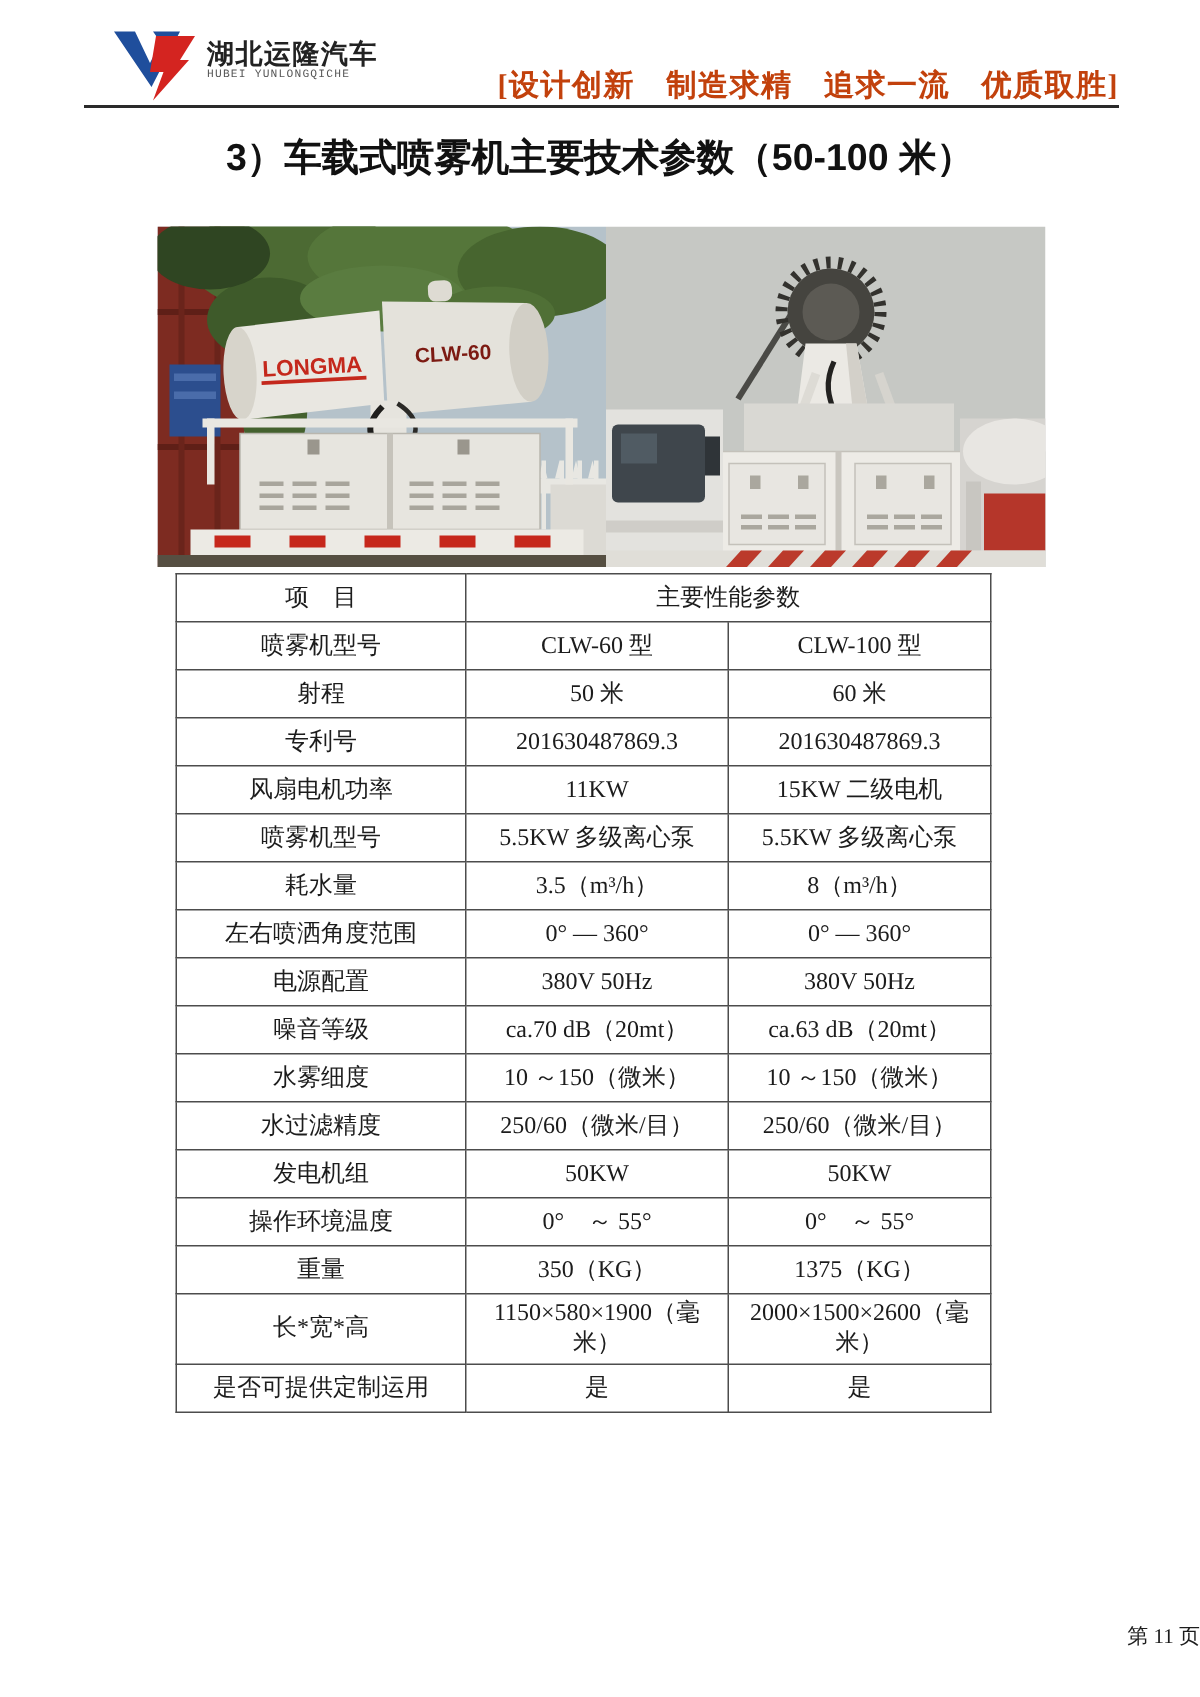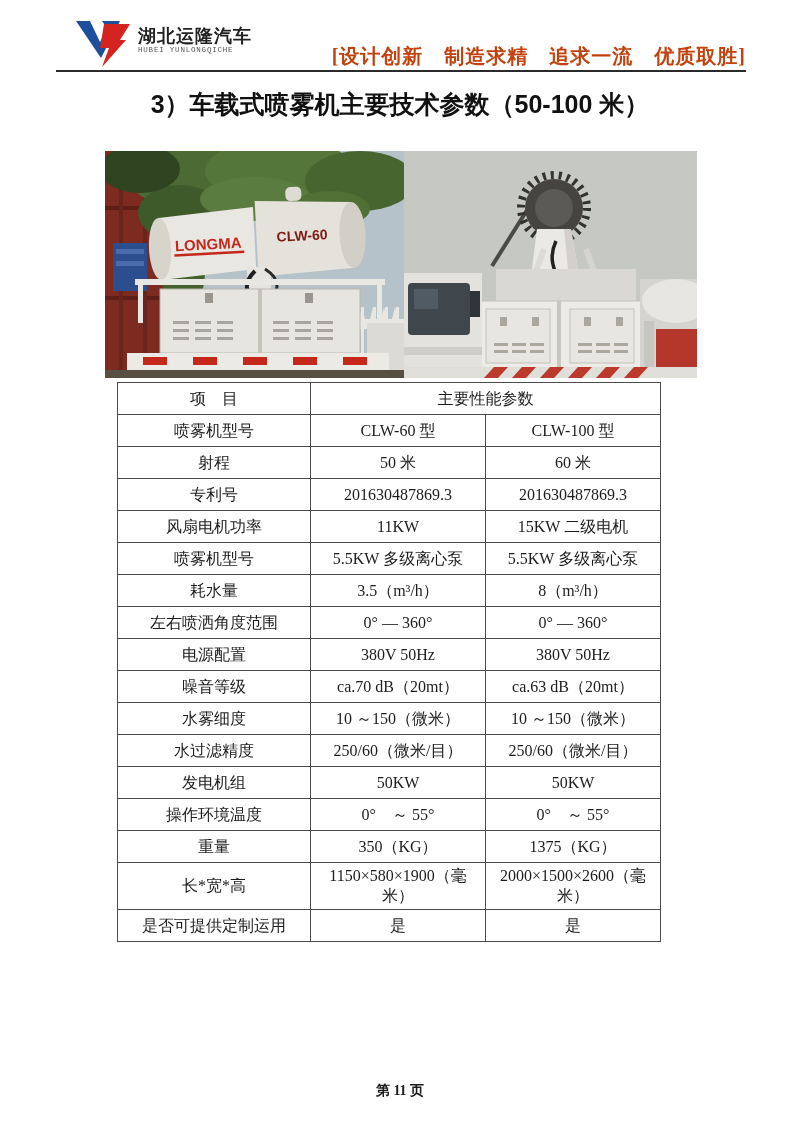--- a/index.html
+++ b/index.html
@@ -25,21 +25,21 @@
   .photo{display:block;}
 
   
   .spec-table{position:absolute;left:117px;top:382px;border-collapse:collapse;table-layout:fixed;}
   .spec-table td,.spec-table th{border:1px solid #4c4c4c;text-align:center;vertical-align:middle;
         font-size:16px;font-weight:normal;color:#1c1c1c;padding:3px 4px;height:25px;line-height:20px;}
   .col-label{width:193px;}
   .col-v{width:175px;}
 
   
-  .footer{position:absolute;left:0;top:1082px;width:800px;text-align:center;font-size:14px;color:#1c1c1c;font-weight:bold;}
+  .footer{position:absolute;left:0;top:1082px;width:800px;text-align:right;font-size:14px;color:#1c1c1c;}
 </style>
 </head>
 <body>
 
 <div class="page">
 
   <div class="hdr">
     <div class="logo">
       <svg class="logo-mark" viewBox="0 0 58 50">
         <path d="M2 3 L16 3 L26 24 L33 10 L28 3 L46 3 L27 40 Z" fill="#1f4e9c"></path>

